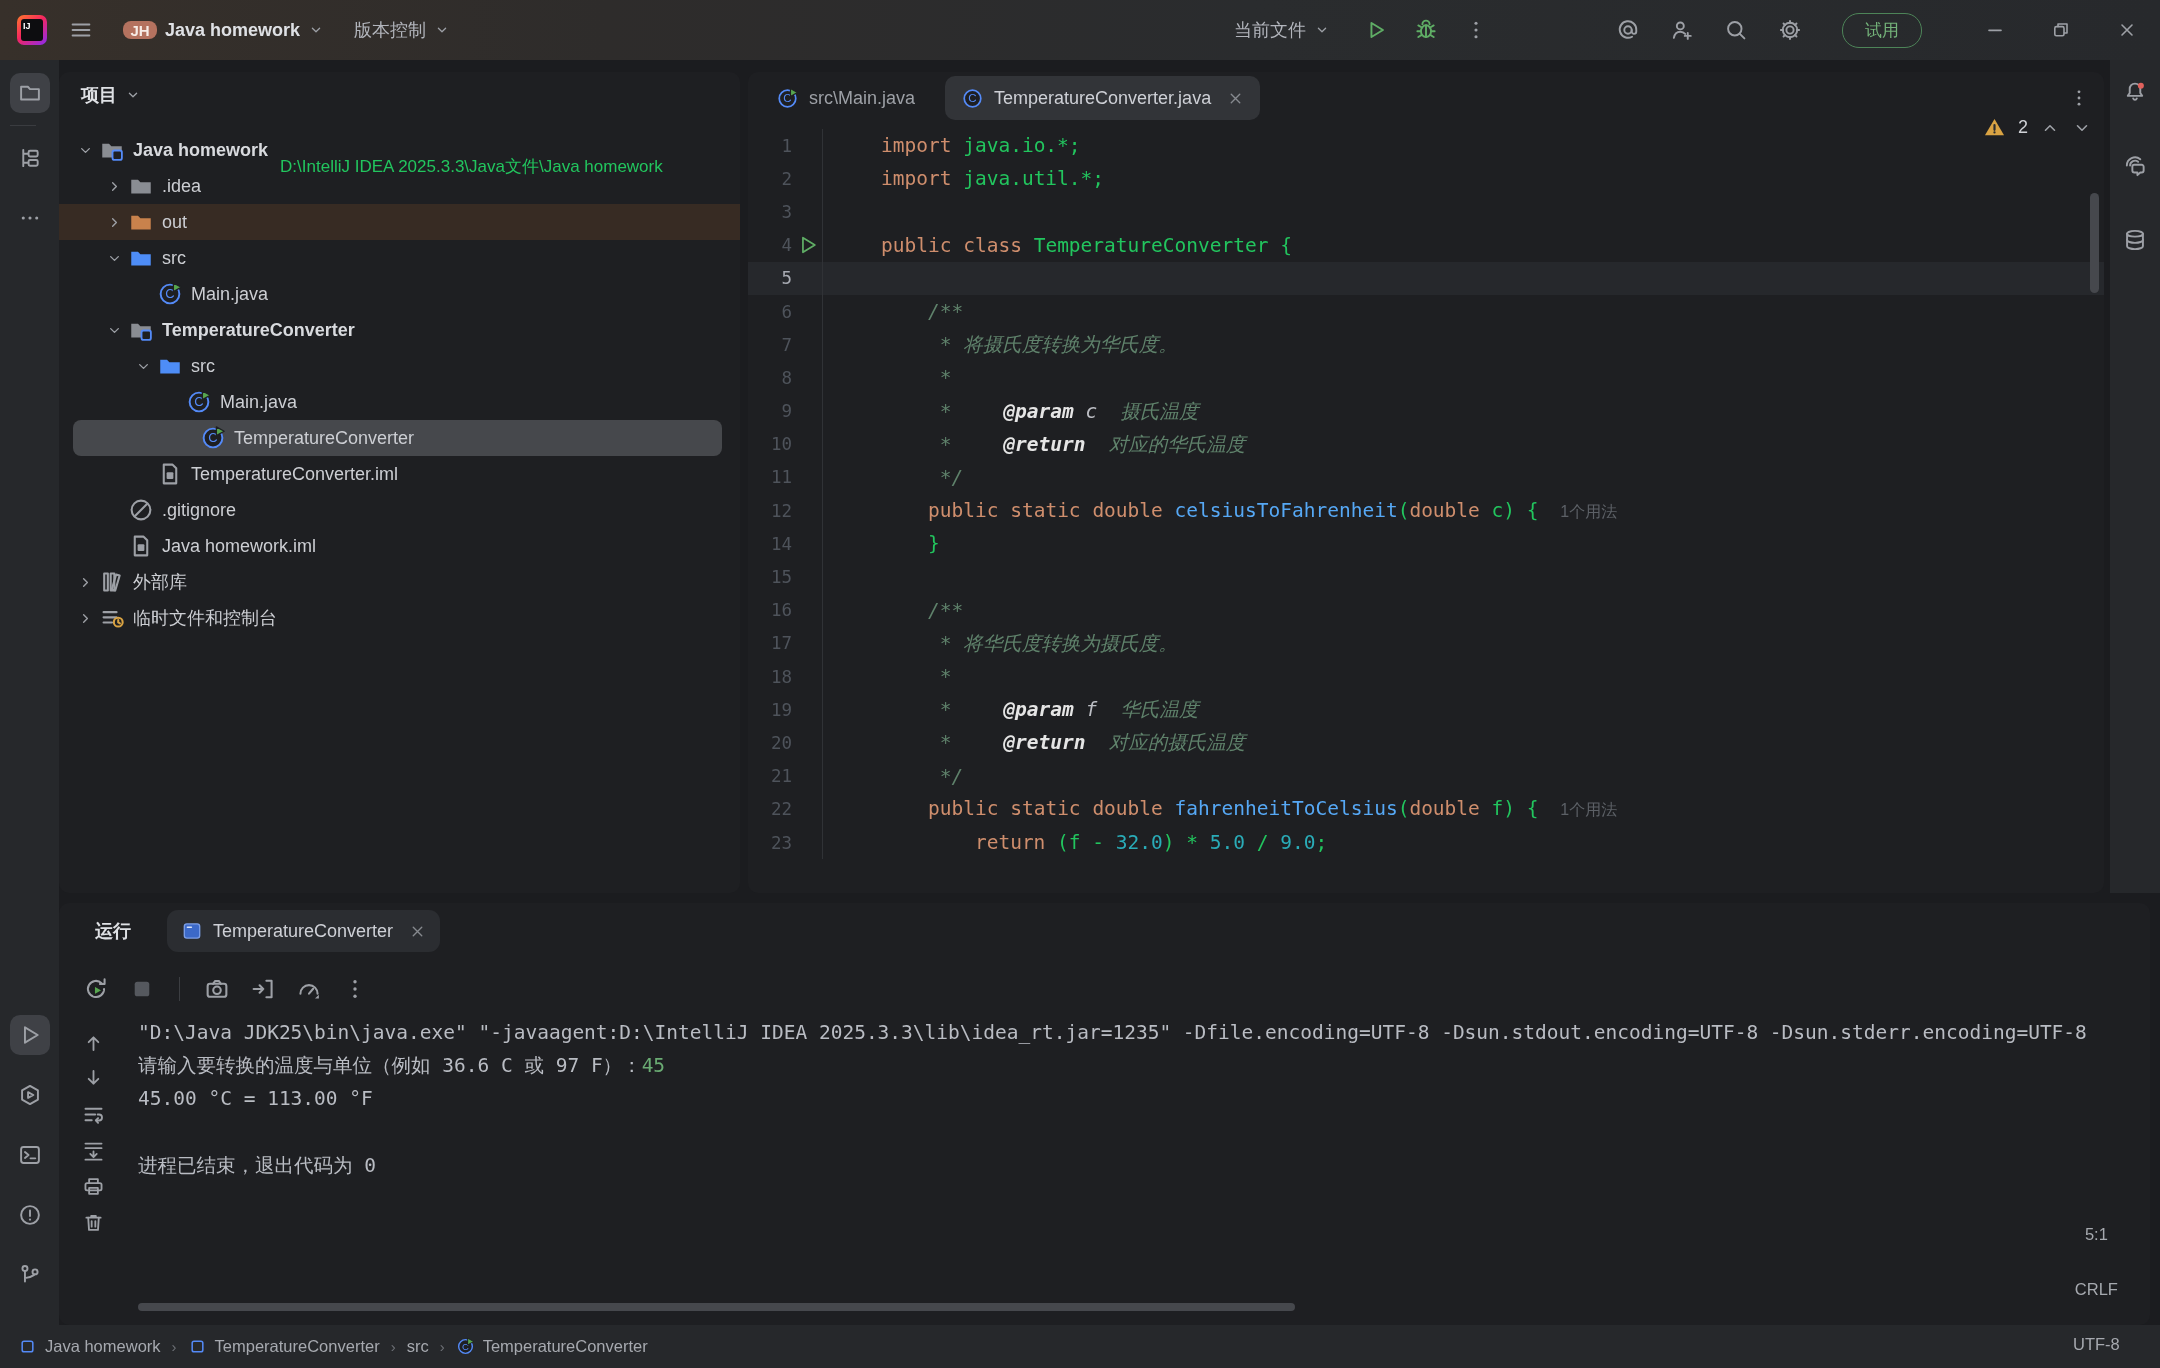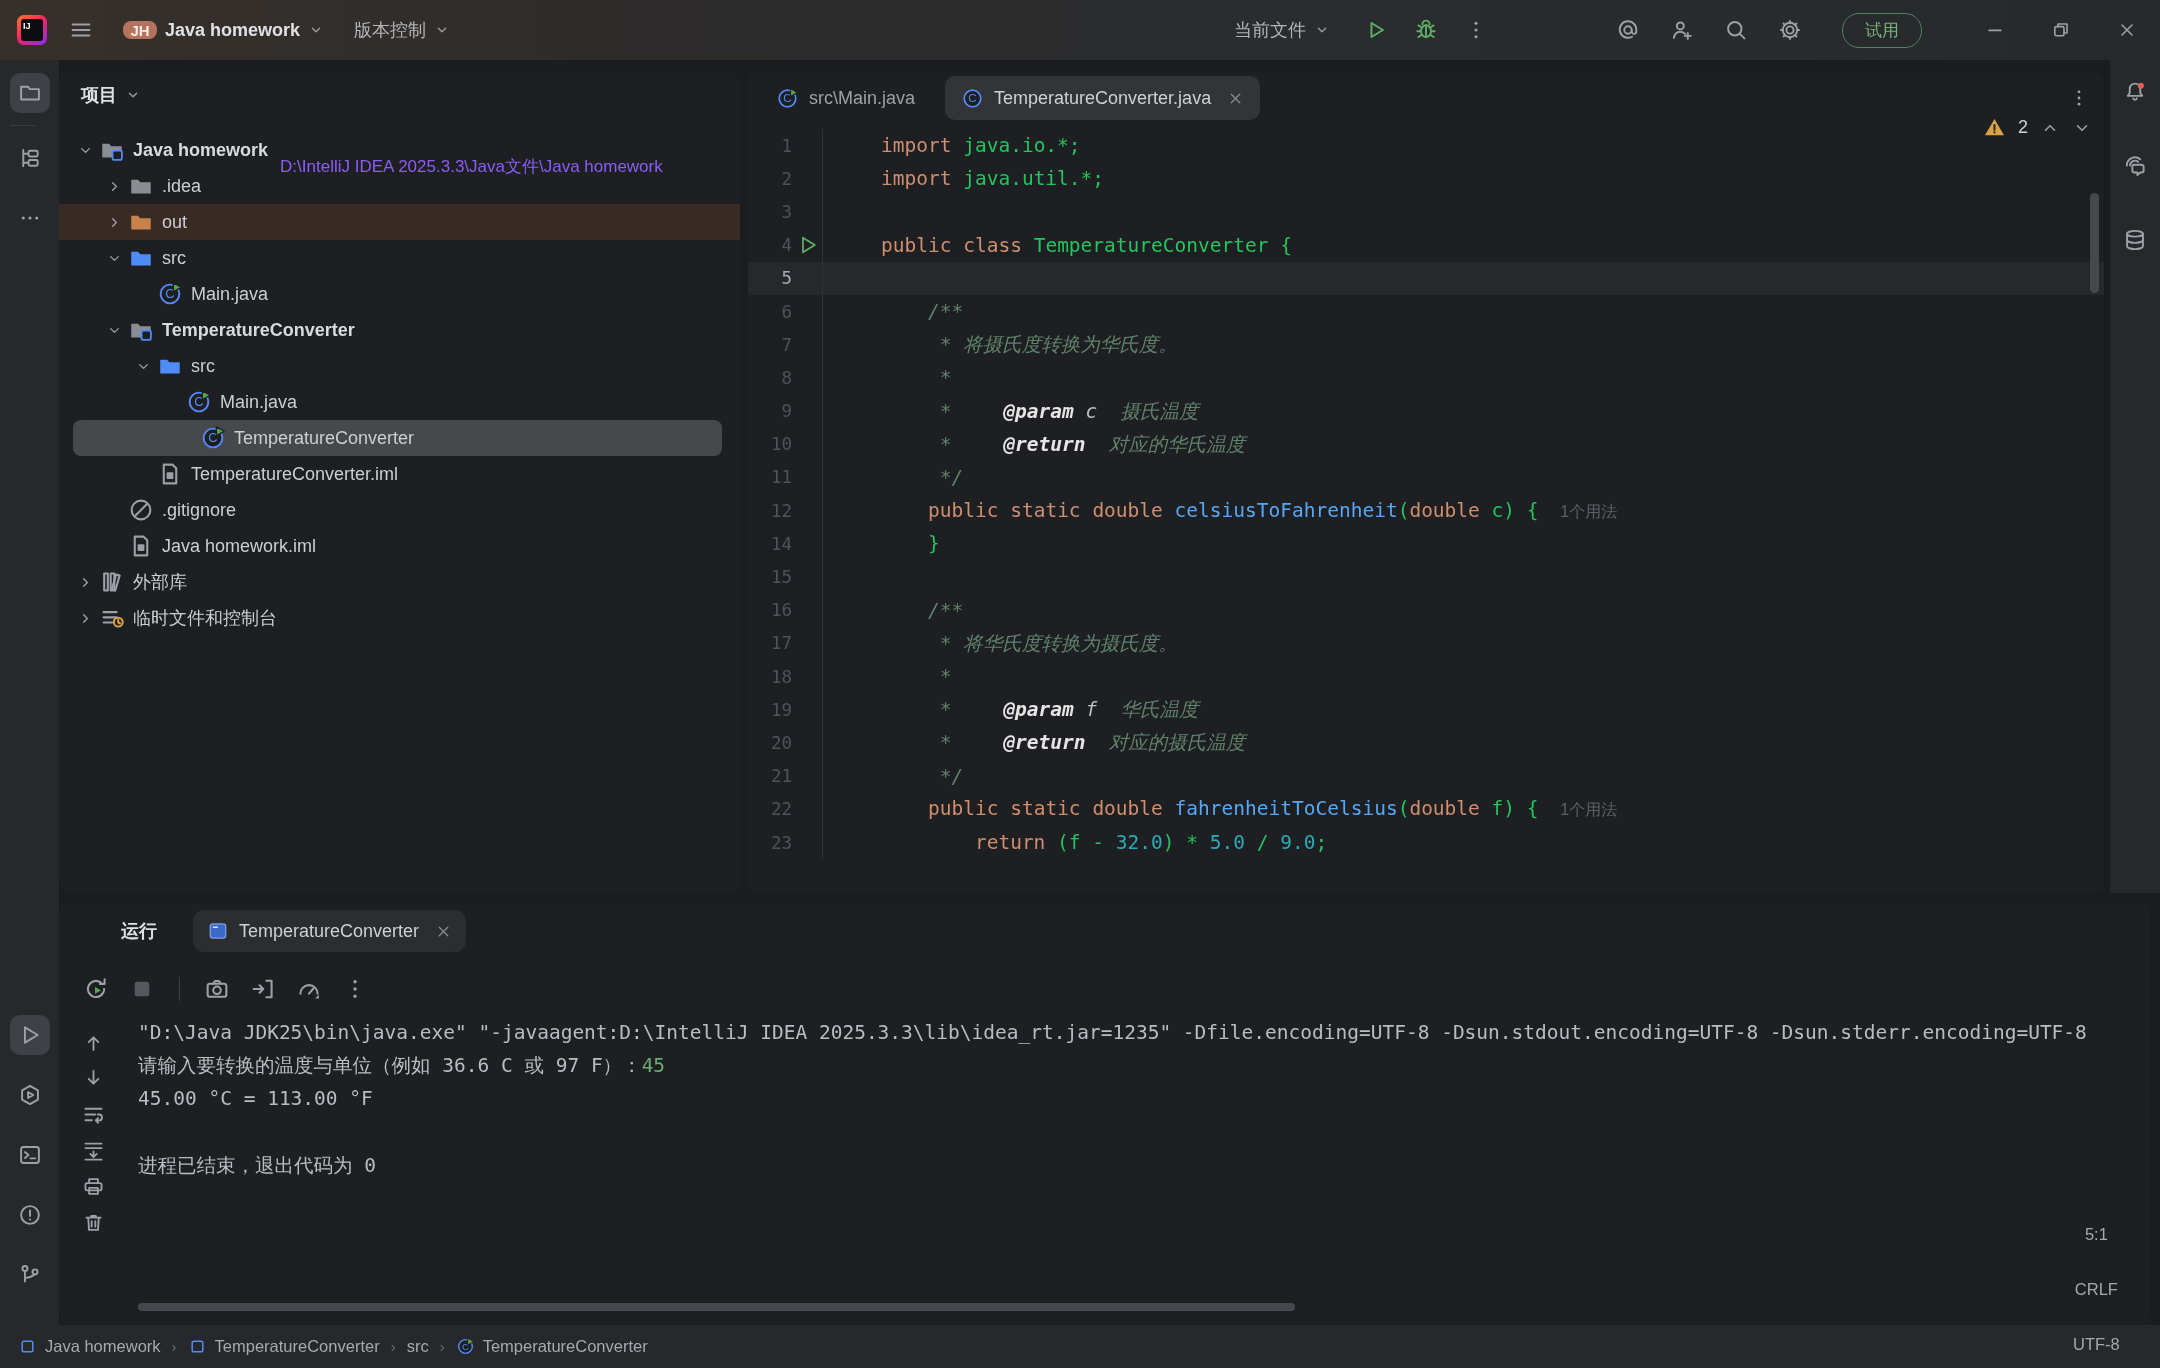--- a/index.html
+++ b/index.html
@@ -72,21 +72,21 @@
   .pp-title { font-size:18px; font-weight:600; color:#dfe1e5; }
   .tree { position:absolute; left:0; top:60px; right:0; }
   .trow { height:36px; display:flex; align-items:center; font-size:18px; color:#ccced3; white-space:nowrap; }
   .trow.sel { background:#46484c; border-radius:8px; margin:0 18px 0 14px; }
   .trow.sel { padding-right:8px; }
   .trow.hov { background:#372b23; }
   .tchev { width:24px; height:24px; flex:0 0 24px; display:flex; align-items:center; justify-content:center; }
   .tchev .ic { width:17px; height:17px; }
   .ticon { width:26px; height:26px; flex:0 0 26px; margin:0 8px 0 2px; }
   .tlabel.bold { font-weight:600; color:#d8dade; }
-  .textra { color:#8b5cf6; font-size:17px; margin-left:12px;margin-top:32px; }
+  .textra { color:#22c55e; font-size:17px; margin-left:12px;margin-top:32px; }
 
   
   .tabbar { height:52px; display:flex; align-items:center; padding-left:12px; gap:14px; position:relative; }
   .etab { display:flex; align-items:center; gap:10px; height:44px; padding:0 16px; border-radius:10px;
     font-size:18px; color:#9da0a6; }
   .etab.active { background:#323438; color:#ced0d6; }
   .tabicon { width:23px; height:23px; }
   .tabclose { width:17px; height:17px; margin-left:6px; opacity:.8; }
   .tabbar-kebab { position:absolute; right:14px; top:15px; width:22px; height:22px; }
 
@@ -109,21 +109,21 @@
     font-style:normal; margin-left:10px; }
   .warn-widget { position:absolute; right:12px; top:44px; display:flex; align-items:center; gap:12px;
     font-size:18px; color:#cfd1d6; }
   .warn-widget .ic { width:23px; height:23px; }
   .warn-widget .chev { width:20px; height:20px; }
   .v-thumb { position:absolute; right:5px; top:121px; width:9px; height:100px;
     background:#46484d; border-radius:5px; }
 
   
   .rp-header { height:56px; display:flex; align-items:center; padding-left:36px; }
-  .rp-title { font-size:18px; font-weight:700; color:#dfe1e5;margin-left:26px; }
+  .rp-title { font-size:18px; font-weight:700; color:#dfe1e5; }
   .rp-tab { margin-left:36px; height:42px; background:#2b2d31; border-radius:11px;
     display:flex; align-items:center; gap:10px; padding:0 14px; font-size:18px; color:#ced0d6; }
   .rp-tab .tabicon { width:22px; height:22px; }
   .rp-toolbar { position:absolute; left:24px; top:64px; height:44px; display:flex; align-items:center; gap:20px; }
   .rt-btn { width:26px; height:26px; }
   .rt-div { width:1px; height:24px; background:#3c3e42; margin:0 4px; }
   .rp-side { position:absolute; left:12px; top:128px; width:44px; display:flex; flex-direction:column;
     align-items:center; gap:13px; }
   .rp-side .rt-btn { width:23px; height:23px; }
   .console { position:absolute; left:79px; top:113px; right:8px; bottom:40px; overflow:hidden;

